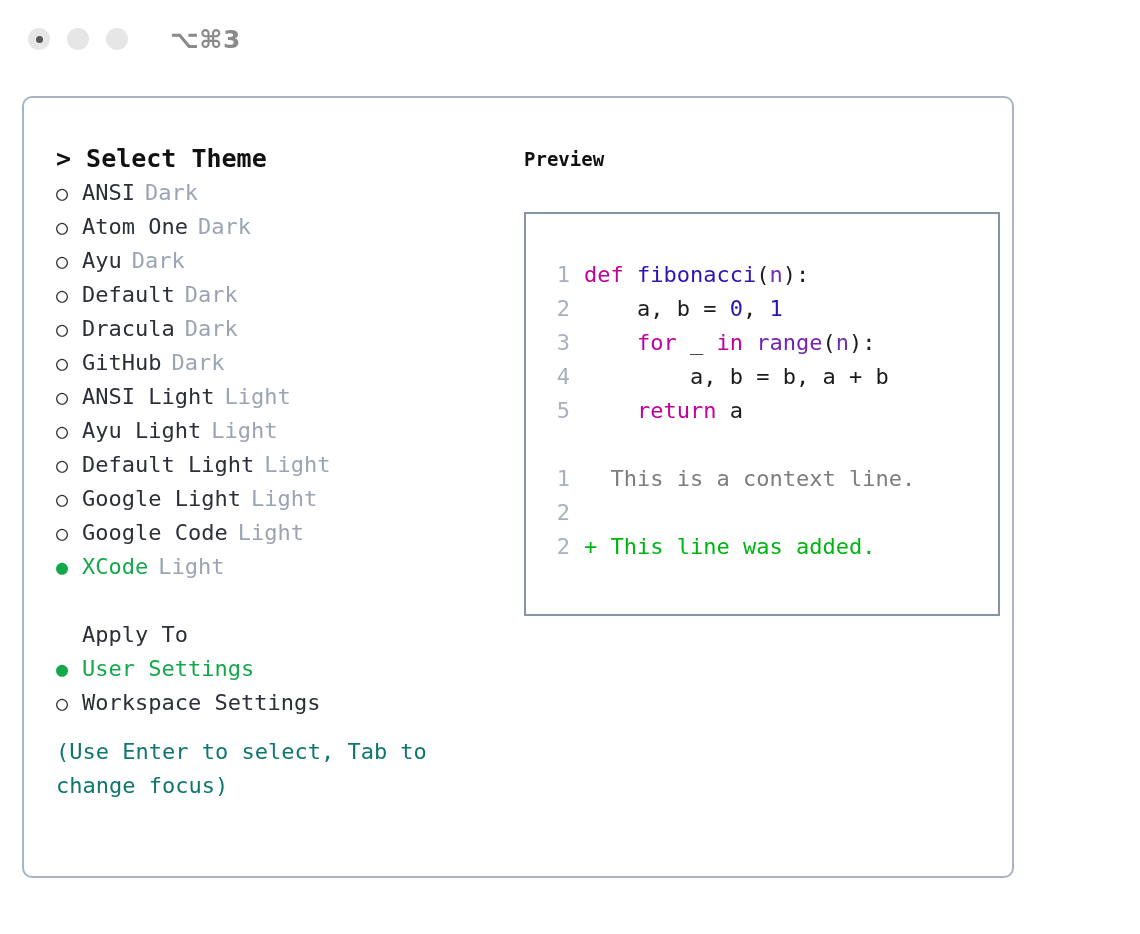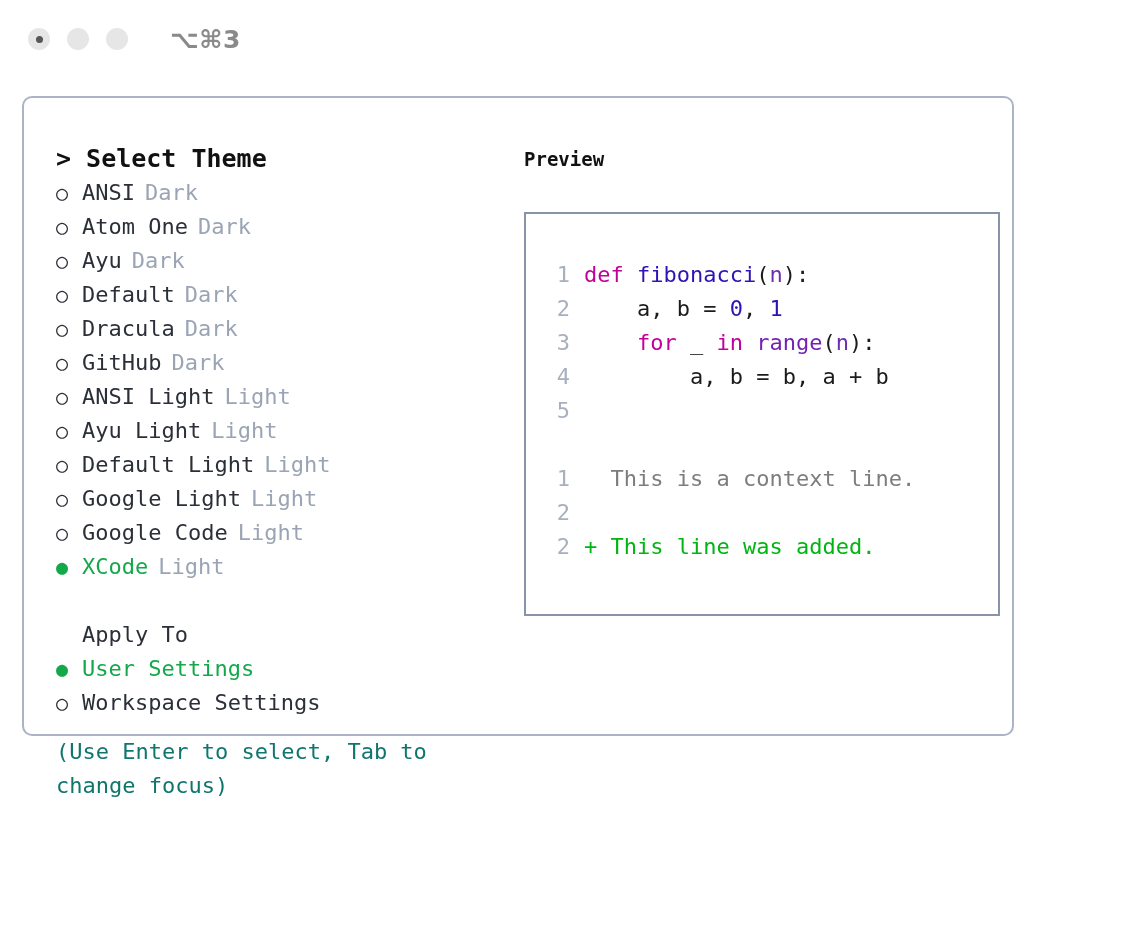--- a/index.html
+++ b/index.html
@@ -63,21 +63,21 @@
     letter-spacing: 0.5px;
     font-family: "DejaVu Sans", "Liberation Sans", sans-serif;
   }
 
   
   .panel {
     position: absolute;
     left: 22px;
     top: 96px;
     width: 992px;
-    height: 640px;
+    height: 782px;
     box-sizing: border-box;
     border: 2px solid #aab4c4;
     border-radius: 10px;
     background: #ffffff;
   }
 
   .panel-inner {
     position: absolute;
     inset: 0;
     padding: 44px 0 0 16px;
@@ -264,21 +264,21 @@
 
       <div class="col-right">
         <div class="preview-title">Preview</div>
 
         <div class="preview-box">
           <div id="code-sample">
               <div class="code-line"><span class="lno">1</span><span class="code-txt"><span class="t-kw">def </span><span class="t-fn">fibonacci</span><span class="t-txt">(</span><span class="t-var">n</span><span class="t-txt">):</span></span></div>
               <div class="code-line"><span class="lno">2</span><span class="code-txt"><span class="t-txt">    a, b = </span><span class="t-num">0</span><span class="t-txt">, </span><span class="t-num">1</span></span></div>
               <div class="code-line"><span class="lno">3</span><span class="code-txt"><span class="t-txt">    </span><span class="t-kw">for</span><span class="t-txt"> _ </span><span class="t-kw">in</span><span class="t-txt"> </span><span class="t-bi">range</span><span class="t-txt">(</span><span class="t-var">n</span><span class="t-txt">):</span></span></div>
               <div class="code-line"><span class="lno">4</span><span class="code-txt"><span class="t-txt">        a, b = b, a + b</span></span></div>
-              <div class="code-line"><span class="lno">5</span></div>
+              <div class="code-line"><span class="lno">5</span><span class="code-txt"><span class="t-txt">    </span><span class="t-kw">return</span><span class="t-txt"> a</span></span></div>
             </div>
           <div class="blank-line"></div>
           <div id="diff-sample">
               <div class="code-line"><span class="lno">1</span><span class="code-txt t-ctx">  This is a context line.</span></div>
               <div class="code-line"><span class="lno">2</span></div>
               <div class="code-line"><span class="lno">2</span><span class="code-txt t-add">+ This line was added.</span></div>
             </div>
         </div>
       </div>
 

